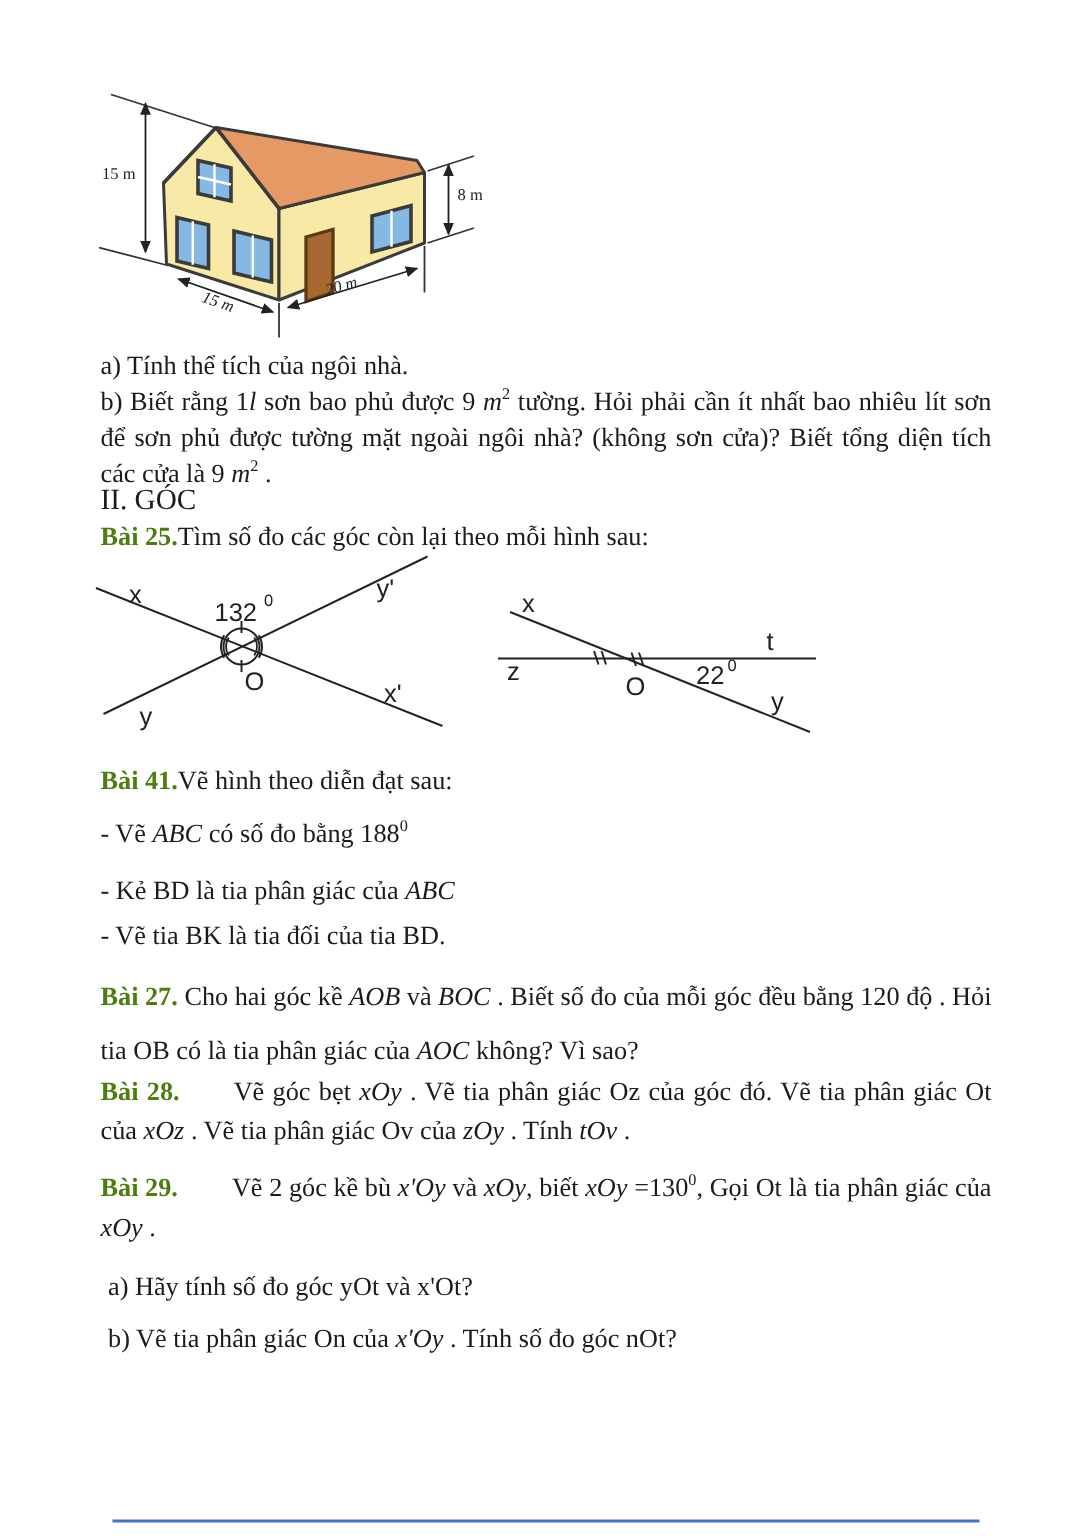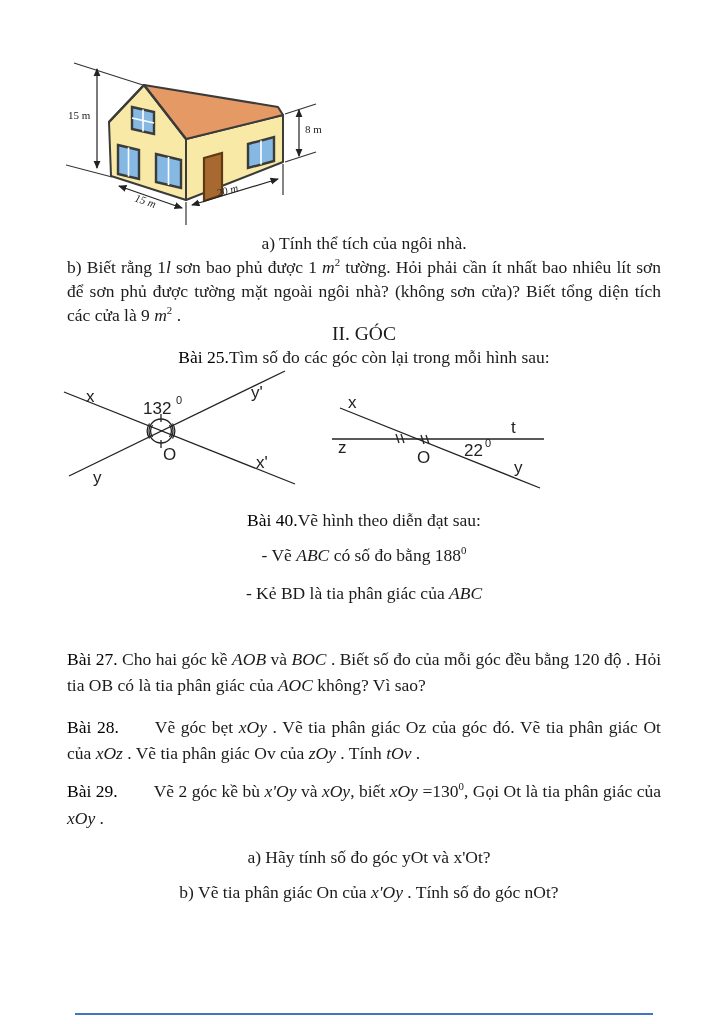--- a/index.html
+++ b/index.html
@@ -1,21 +1,21 @@
 <!DOCTYPE html>
 <html><head>
 <meta charset="utf-8">
 <style>
   html,body{margin:0;padding:0;background:#ffffff;}
   .page{position:relative;width:725px;height:1024px;background:#ffffff;overflow:hidden;
         font-family:"Liberation Serif",serif;color:#1b1b1b;}
-  .tb{position:absolute;left:67px;width:594px;font-size:17.5px;line-height:24px;text-align:center;}
+  .tb{position:absolute;left:67px;width:594px;font-size:17.5px;line-height:24px;}
   .just{text-align:justify;}
   .it{font-style:italic;}
-  .blue{color:#000000;font-weight:normal;}
+  .blue{color:#4d7c0f;font-weight:bold;}
   .tab{display:inline-block;width:36px;}
   sup{font-size:62%;line-height:0;}
   .h2{font-weight:normal;font-size:19.5px;}
   .fig{position:absolute;}
   svg text{font-family:"Liberation Sans",sans-serif;fill:#222;}
   svg text.serif{font-family:"Liberation Serif",serif;}
   .footer-line{position:absolute;left:75px;top:1013px;width:578px;height:2px;background:#4472c4;}
 </style>
 </head>
 <body>
@@ -74,25 +74,25 @@
     </g>
 
     <text class="serif" x="2" y="64" font-size="11">15 m</text>
     <text class="serif" x="239" y="78" font-size="11">8 m</text>
     <text class="serif" x="68" y="146" font-size="11" font-style="italic" transform="rotate(19 68 146)">15 m</text>
     <text class="serif" x="152" y="142" font-size="11" font-style="italic" transform="rotate(-16 152 142)">20 m</text>
   </svg>
 
   <div class="tb" style="top:231px"><span>a) Tính thể tích của ngôi nhà.</span></div>
 
-  <div class="tb just" style="top:255px"><span>b) Biết rằng 1</span><span class="it">l</span><span> sơn bao phủ được 1 </span><span class="it">m</span><sup>2</sup><span> tường. Hỏi phải cần ít nhất bao nhiêu lít sơn để sơn phủ được tường mặt ngoài ngôi nhà? (không sơn cửa)? Biết tổng diện tích các cửa là 9 </span><span class="it">m</span><sup>2</sup><span> .</span></div>
+  <div class="tb just" style="top:255px"><span>b) Biết rằng 1</span><span class="it">l</span><span> sơn bao phủ được 9 </span><span class="it">m</span><sup>2</sup><span> tường. Hỏi phải cần ít nhất bao nhiêu lít sơn để sơn phủ được tường mặt ngoài ngôi nhà? (không sơn cửa)? Biết tổng diện tích các cửa là 9 </span><span class="it">m</span><sup>2</sup><span> .</span></div>
 
   <div class="tb h2" style="top:322px">II. GÓC</div>
 
-  <div class="tb" style="top:345px"><span class="blue">Bài 25.</span><span>Tìm số đo các góc còn lại trong mỗi hình sau:</span></div>
+  <div class="tb" style="top:345px"><span class="blue">Bài 25.</span><span>Tìm số đo các góc còn lại theo mỗi hình sau:</span></div>
 
   <svg class="fig" style="left:48px;top:368px" width="287" height="132" viewBox="0 0 287 132">
     <g stroke="#222" stroke-width="1.3" fill="none">
       <line x1="16" y1="24" x2="247" y2="116"></line>
       <line x1="21" y1="108" x2="237" y2="3"></line>
       <circle cx="113" cy="63" r="12"></circle>
       <path d="M104.5,57 A11,11 0 0 0 104.5,69"></path>
       <path d="M101.5,55.5 A14,14 0 0 0 101.5,70.5"></path>
       <path d="M121.5,57 A11,11 0 0 1 121.5,69"></path>
       <path d="M124.5,55.5 A14,14 0 0 1 124.5,70.5"></path>
@@ -119,25 +119,26 @@
     </g>
     <text x="20" y="16" font-size="17">x</text>
     <text x="10" y="61" font-size="17">z</text>
     <text x="183" y="41" font-size="17">t</text>
     <text x="186" y="81" font-size="17">y</text>
     <text x="89" y="71" font-size="17">O</text>
     <text x="136" y="64" font-size="17">22</text>
     <text x="157" y="55" font-size="11">0</text>
   </svg>
 
-  <div class="tb" style="top:508px"><span class="blue">Bài 40.</span><span>Vẽ hình theo diễn đạt sau:</span></div>
+  <div class="tb" style="top:508px"><span class="blue">Bài 41.</span><span>Vẽ hình theo diễn đạt sau:</span></div>
   <div class="tb" style="top:543px"><span>- Vẽ </span><span class="it">ABC</span><span> có số đo bằng 188</span><sup>0</sup></div>
   <div class="tb" style="top:581px"><span>- Kẻ BD là tia phân giác của </span><span class="it">ABC</span></div>
+  <div class="tb" style="top:611px"><span>- Vẽ tia BK là tia đối của tia BD.</span></div>
 
-  <div class="tb just" style="top:646px;line-height:26px"><span class="blue">Bài 27.</span><span> Cho hai góc kề </span><span class="it">AOB</span><span> và </span><span class="it">BOC</span><span> . Biết số đo của mỗi góc đều bằng 120 độ . Hỏi tia OB có là tia phân giác của </span><span class="it">AOC</span><span> không? Vì sao?</span></div>
+  <div class="tb just" style="top:646px;line-height:36px"><span class="blue">Bài 27.</span><span> Cho hai góc kề </span><span class="it">AOB</span><span> và </span><span class="it">BOC</span><span> . Biết số đo của mỗi góc đều bằng 120 độ . Hỏi tia OB có là tia phân giác của </span><span class="it">AOC</span><span> không? Vì sao?</span></div>
 
   <div class="tb just" style="top:714px;line-height:26px"><span class="blue">Bài 28.</span><span class="tab"></span><span>Vẽ góc bẹt </span><span class="it">xOy</span><span> . Vẽ tia phân giác Oz của góc đó. Vẽ tia phân giác Ot của </span><span class="it">xOz</span><span> . Vẽ tia phân giác Ov của </span><span class="it">zOy</span><span> . Tính </span><span class="it">tOv</span><span> .</span></div>
 
   <div class="tb just" style="top:778px;line-height:27px"><span class="blue">Bài 29.</span><span class="tab"></span><span>Vẽ 2 góc kề bù </span><span class="it">x'Oy</span><span> và </span><span class="it">xOy</span><span>, biết </span><span class="it">xOy</span><span> =130</span><sup>0</sup><span>, Gọi Ot là tia phân giác của </span><span class="it">xOy</span><span> .</span></div>
   <div class="tb" style="top:880px;left:72px"><span>b) Vẽ tia phân giác On của </span><span class="it">x'Oy</span><span> . Tính số đo góc nOt?</span></div>
   <div class="tb" style="top:845px;left:72px"><span>a) Hãy tính số đo góc yOt và x'Ot?</span></div>
 
   <div class="footer-line"></div>
 
 </div>

